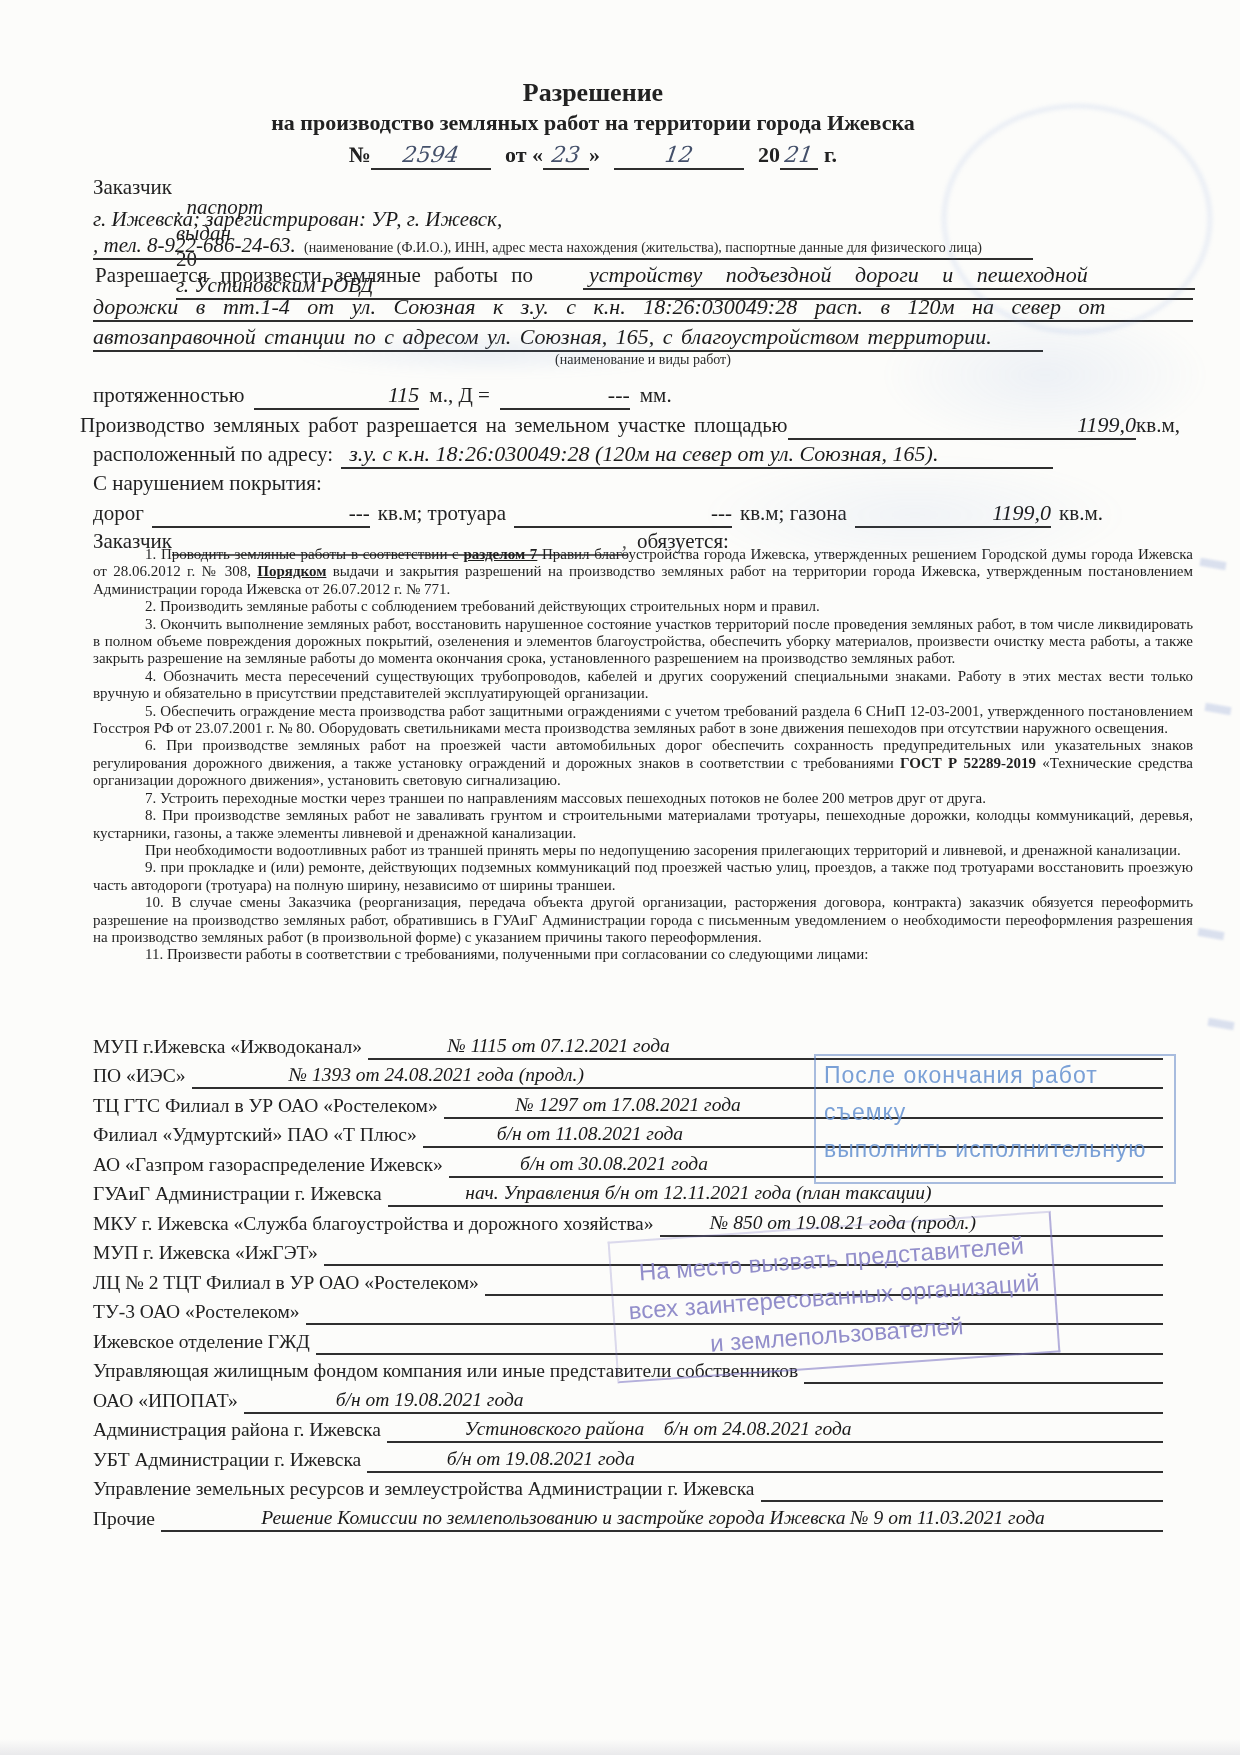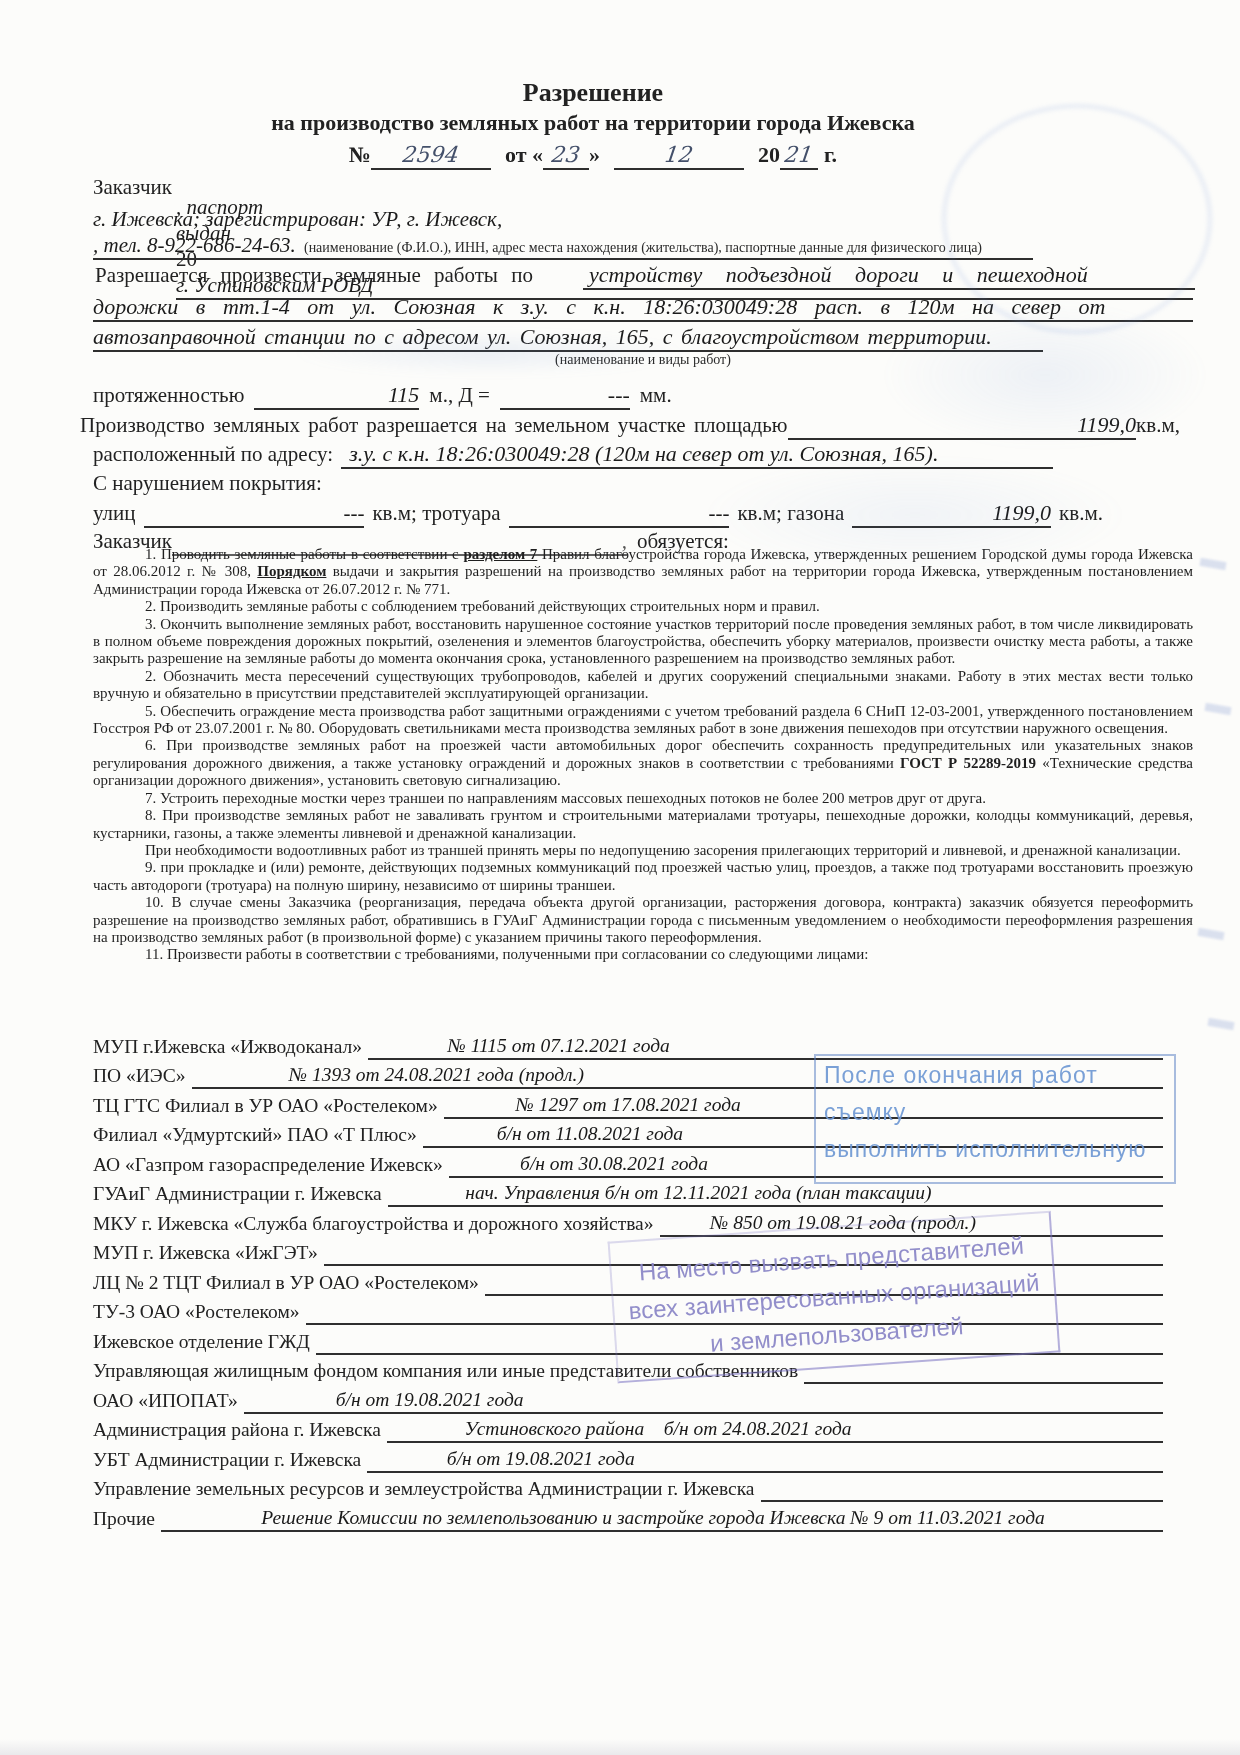--- a/index.html
+++ b/index.html
@@ -122,40 +122,40 @@
   </div>
   <div class="abs row" style="left:93px;top:441px;width:960px;">
     <span class="lbl" style="padding-right:8px;">расположенный по адресу:</span>
     <span class="fill hand" style="font-size:22px;text-align:left;padding-left:8px;">з.у. с к.н. 18:26:030049:28 (120м на север от ул. Союзная, 165).</span>
   </div>
 
   <div class="abs row" style="left:93px;top:470px;width:1100px;">
     <span class="lbl">С нарушением покрытия:</span>
   </div>
   <div class="abs row" style="left:93px;top:500px;width:1010px;">
-    <span class="lbl">улиц</span>
+    <span class="lbl">дорог</span>
     <span class="fill hand" style="margin:0 8px;">---</span>
     <span class="lbl">кв.м; тротуара</span>
     <span class="fill hand" style="margin:0 8px;">---</span>
     <span class="lbl">кв.м; газона</span>
     <span class="fill hand" style="flex:0.9;margin:0 8px;font-size:22px;">1199,0</span>
     <span class="lbl">кв.м.</span>
   </div>
 
   <div class="abs row" style="left:93px;top:528px;width:1100px;">
     <span class="lbl">Заказчик</span>
     <span class="fill hand" style="flex:none;width:455px;opacity:.75;">,</span>
     <span class="lbl" style="padding-left:10px;">обязуется:</span>
   </div>
 
   <div class="abs" id="clauses">
       <p class="clause"><span>1. Проводить земляные работы в соответствии с </span><span class="b u">разделом 7</span><span> Правил благоустройства города Ижевска, утвержденных решением Городской думы города Ижевска от 28.06.2012 г. № 308, </span><span class="b u">Порядком</span><span> выдачи и закрытия разрешений на производство земляных работ на территории города Ижевска, утвержденным постановлением Администрации города Ижевска от 26.07.2012 г. № 771.</span></p>
       <p class="clause"><span>2. Производить земляные работы с соблюдением требований действующих строительных норм и правил.</span></p>
       <p class="clause"><span>3. Окончить выполнение земляных работ, восстановить нарушенное состояние участков территорий после проведения земляных работ, в том числе ликвидировать в полном объеме повреждения дорожных покрытий, озеленения и элементов благоустройства, обеспечить уборку материалов, произвести очистку места работы, а также закрыть разрешение на земляные работы до момента окончания срока, установленного разрешением на производство земляных работ.</span></p>
-      <p class="clause"><span>2. Обозначить места пересечений существующих трубопроводов, кабелей и других сооружений специальными знаками. Работу в этих местах вести только вручную и обязательно в присутствии представителей эксплуатирующей организации.</span></p>
+      <p class="clause"><span>4. Обозначить места пересечений существующих трубопроводов, кабелей и других сооружений специальными знаками. Работу в этих местах вести только вручную и обязательно в присутствии представителей эксплуатирующей организации.</span></p>
       <p class="clause"><span>5. Обеспечить ограждение места производства работ защитными ограждениями с учетом требований раздела 6 СНиП 12-03-2001, утвержденного постановлением Госстроя РФ от 23.07.2001 г. № 80. Оборудовать светильниками места производства земляных работ в зоне движения пешеходов при отсутствии наружного освещения.</span></p>
       <p class="clause"><span>6. При производстве земляных работ на проезжей части автомобильных дорог обеспечить сохранность предупредительных или указательных знаков регулирования дорожного движения, а также установку ограждений и дорожных знаков в соответствии с требованиями </span><span class="b">ГОСТ Р 52289-2019</span><span> «Технические средства организации дорожного движения», установить световую сигнализацию.</span></p>
       <p class="clause"><span>7. Устроить переходные мостки через траншеи по направлениям массовых пешеходных потоков не более 200 метров друг от друга.</span></p>
       <p class="clause"><span>8. При производстве земляных работ не заваливать грунтом и строительными материалами тротуары, пешеходные дорожки, колодцы коммуникаций, деревья, кустарники, газоны, а также элементы ливневой и дренажной канализации.</span></p>
       <p class="clause"><span>При необходимости водоотливных работ из траншей принять меры по недопущению засорения прилегающих территорий и ливневой, и дренажной канализации.</span></p>
       <p class="clause"><span>9. при прокладке и (или) ремонте, действующих подземных коммуникаций под проезжей частью улиц, проездов, а также под тротуарами восстановить проезжую часть автодороги (тротуара) на полную ширину, независимо от ширины траншеи.</span></p>
       <p class="clause"><span>10. В случае смены Заказчика (реорганизация, передача объекта другой организации, расторжения договора, контракта) заказчик обязуется переоформить разрешение на производство земляных работ, обратившись в ГУАиГ Администрации города с письменным уведомлением о необходимости переоформления разрешения на производство земляных работ (в произвольной форме) с указанием причины такого переоформления.</span></p>
       <p class="clause"><span>11. Произвести работы в соответствии с требованиями, полученными при согласовании со следующими лицами:</span></p>
     </div>
 

